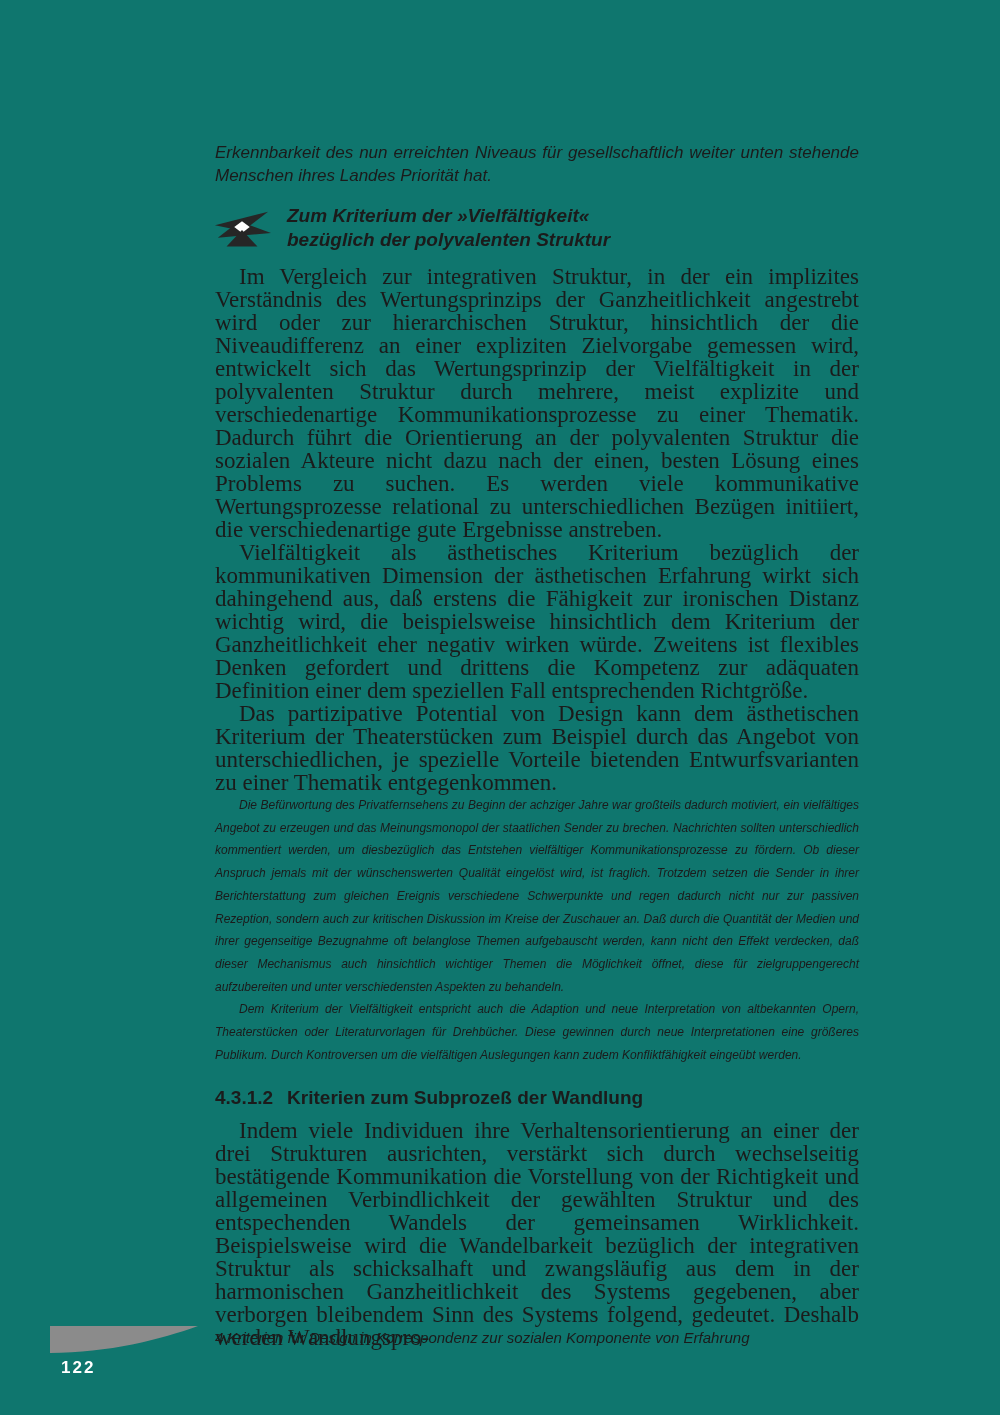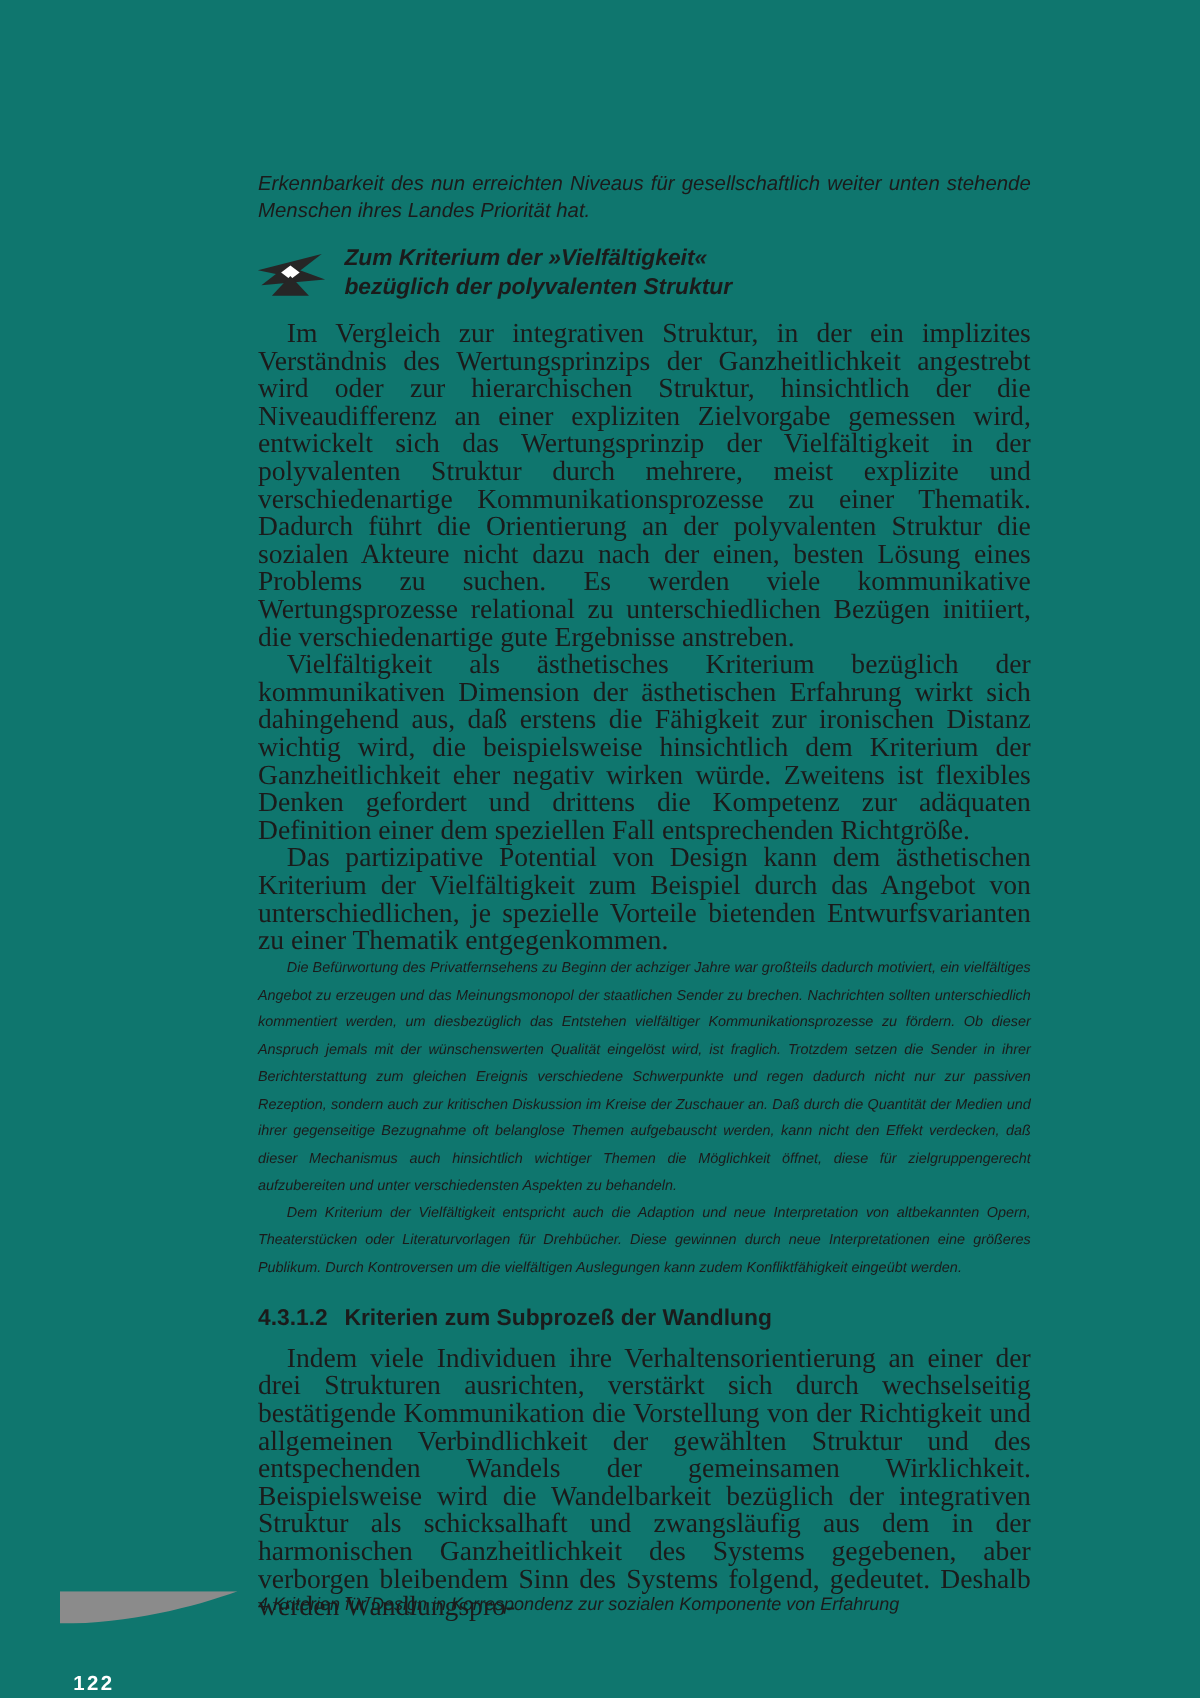--- a/index.html
+++ b/index.html
@@ -89,21 +89,21 @@
   .footer-tab {
     position: absolute;
     left: 50px;
     top: 1326px;
     width: 148px;
     height: 27px;
   }
   .footer-pagenum {
     position: absolute;
     left: 61px;
-    top: 1393px;
+    top: 1358px;
     font-family: "Liberation Sans", sans-serif;
     font-weight: bold;
     font-size: 17px;
     letter-spacing: 2px;
     color: #ffffff;
   }
   .footer-title {
     position: absolute;
     left: 215px;
     top: 1329px;
@@ -135,21 +135,21 @@
       <div class="criterion-heading">
         <div>Zum Kriterium der »Vielfältigkeit«</div>
         <div>bezüglich der polyvalenten Struktur</div>
       </div>
     </div>
 
     <p class="body-par">Im Vergleich zur integrativen Struktur, in der ein implizites Verständnis des Wertungsprinzips der Ganzheitlichkeit angestrebt wird oder zur hierarchischen Struktur, hinsichtlich der die Niveaudifferenz an einer expliziten Zielvorgabe gemessen wird, entwickelt sich das Wertungsprinzip der Vielfältigkeit in der polyvalenten Struktur durch mehrere, meist explizite und verschiedenartige Kommunikationsprozesse zu einer Thematik. Dadurch führt die Orientierung an der polyvalenten Struktur die sozialen Akteure nicht dazu nach der einen, besten Lösung eines Problems zu suchen. Es werden viele kommunikative Wertungsprozesse relational zu unterschiedlichen Bezügen initiiert, die verschiedenartige gute Ergebnisse anstreben.</p>
 
     <p class="body-par">Vielfältigkeit als ästhetisches Kriterium bezüglich der kommunikativen Dimension der ästhetischen Erfahrung wirkt sich dahingehend aus, daß erstens die Fähigkeit zur ironischen Distanz wichtig wird, die beispielsweise hinsichtlich dem Kriterium der Ganzheitlichkeit eher negativ wirken würde. Zweitens ist flexibles Denken gefordert und drittens die Kompetenz zur adäquaten Definition einer dem speziellen Fall entsprechenden Richtgröße.</p>
 
-    <p class="body-par">Das partizipative Potential von Design kann dem ästhetischen Kriterium der Vielfältigkeit zum Beispiel durch das Angebot von unterschiedlichen, je spezielle Vorteile bietenden Entwurfsvarianten zu einer Thematik entgegenkommen.</p>
+    <p class="body-par">Das partizipative Potential von Design kann dem ästhetischen Kriterium der Theaterstücken zum Beispiel durch das Angebot von unterschiedlichen, je spezielle Vorteile bietenden Entwurfsvarianten zu einer Thematik entgegenkommen.</p>
 
 
     <p class="example-par">Die Befürwortung des Privatfernsehens zu Beginn der achziger Jahre war großteils dadurch motiviert, ein vielfältiges Angebot zu erzeugen und das Meinungsmonopol der staatlichen Sender zu brechen. Nachrichten sollten unterschiedlich kommentiert werden, um diesbezüglich das Entstehen vielfältiger Kommunikationsprozesse zu fördern. Ob dieser Anspruch jemals mit der wünschenswerten Qualität eingelöst wird, ist fraglich. Trotzdem setzen die Sender in ihrer Berichterstattung zum gleichen Ereignis verschiedene Schwerpunkte und regen dadurch nicht nur zur passiven Rezeption, sondern auch zur kritischen Diskussion im Kreise der Zuschauer an. Daß durch die Quantität der Medien und ihrer gegenseitige Bezugnahme oft belanglose Themen aufgebauscht werden, kann nicht den Effekt verdecken, daß dieser Mechanismus auch hinsichtlich wichtiger Themen die Möglichkeit öffnet, diese für zielgruppengerecht aufzubereiten und unter verschiedensten Aspekten zu behandeln.</p>
 
     <p class="example-par">Dem Kriterium der Vielfältigkeit entspricht auch die Adaption und neue Interpretation von altbekannten Opern, Theaterstücken oder Literaturvorlagen für Drehbücher. Diese gewinnen durch neue Interpretationen eine größeres Publikum. Durch Kontroversen um die vielfältigen Auslegungen kann zudem Konfliktfähigkeit eingeübt werden.</p>
 
     <div class="subsection-heading">
       <span class="sec-num">4.3.1.2</span><span>Kriterien zum Subprozeß der Wandlung</span>
     </div>
 

